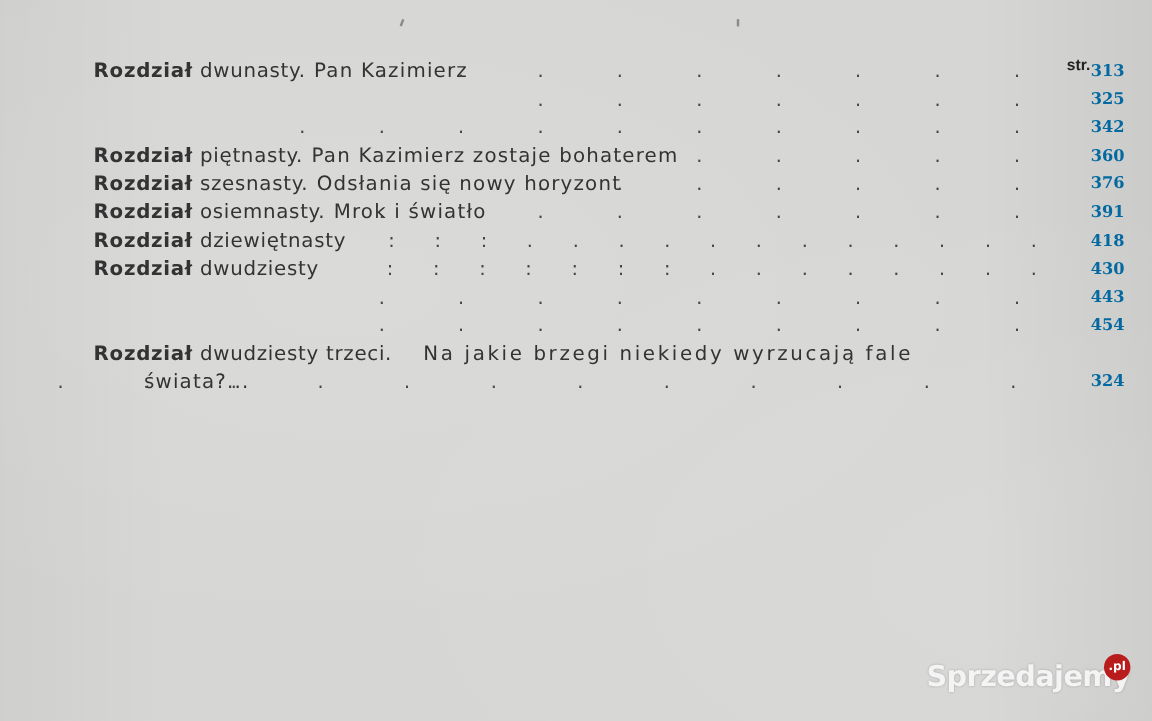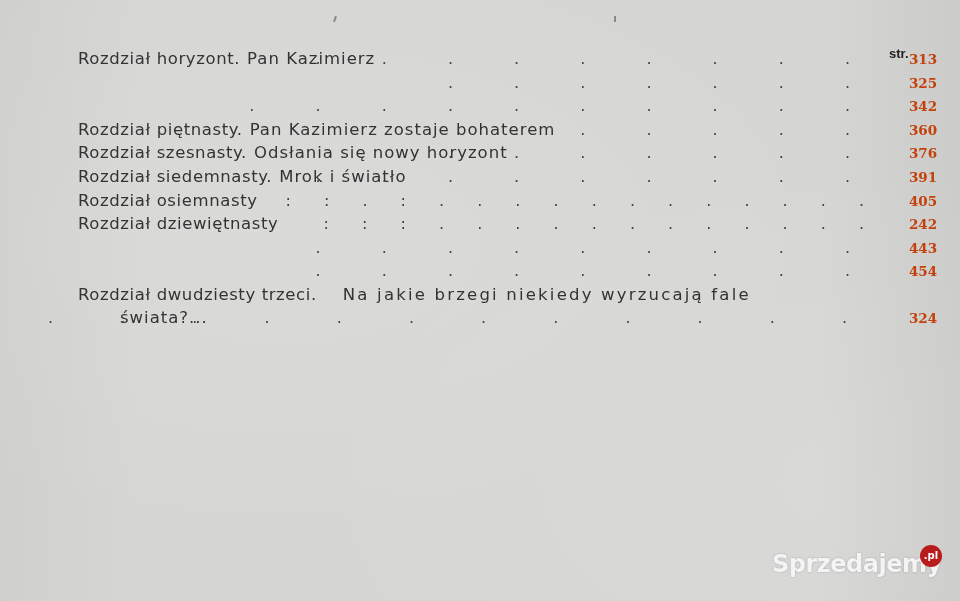--- a/index.html
+++ b/index.html
@@ -22,34 +22,34 @@
     font-family: Liberation Sans, sans-serif; font-weight: bold; font-size: 13px;
     color: #222;
   }
   .toc { position: absolute; left: 78px; top: 49px; width: 870px; }
   .row { position: relative; height: 23.6px; white-space: nowrap; }
   .row.tall { height: 46px; }
   .lbl {
     position: absolute; left: 0; top: 0;
     font-size: 16.5px; letter-spacing: 0.6px; color: #333;
   }
-  .lbl .pre { font-weight: normal; }
+  .lbl .pre { font-weight: bold; }
   .lbl .title { margin-left: 7px; letter-spacing: 1px; }
   .cont {
     position: absolute; left: 42px; top: 23px;
     font-size: 16.5px; letter-spacing: 1px; color: #333;
   }
   .dots {
     position: absolute; top: 0; right: 70px;
     font-size: 16px; letter-spacing: 28px; color: #444;
   }
   .pg {
     position: absolute; right: 0; top: 2px; width: 50px; text-align: center;
     font-family: "DejaVu Serif", serif; font-weight: bold; font-size: 13.5px;
-    color: #c2410c;
+    color: #0369a1;
   }
   .row.tall .pg { top: 25px; }
   .row.tall .dots { top: 23px; }
   .watermark {
     position: absolute; left: 772px; top: 550px;
     font-family: "DejaVu Sans", sans-serif; font-weight: bold; font-size: 24px;
     color: #f4f4f4; letter-spacing: -0.5px;
     text-shadow: 0 0 2px rgba(0,0,0,0.25);
   }
   .wm-badge {
@@ -64,21 +64,21 @@
 <body>
 
 <div class="page">
   <div class="mark m1"></div>
   <div class="mark m2"></div>
 
   <div class="str-label">str.</div>
 
   <div class="toc">
     <div class="row">
-      <span class="lbl"><span class="pre">Rozdział</span> <span>horyzont.</span><span class="title">Pan Kazimierz</span></span>
+      <span class="lbl"><span class="pre">Rozdział</span> <span>dwunasty.</span><span class="title">Pan Kazimierz</span></span>
       <span class="dots">. . . . . . . . .</span>
       <span class="pg">313</span>
     </div>
     <div class="row">
       <span class="dots">. . . . . . .</span>
       <span class="pg">325</span>
     </div>
     <div class="row">
       <span class="dots">. . . . . . . . . .</span>
       <span class="pg">342</span>
@@ -87,33 +87,33 @@
       <span class="lbl"><span class="pre">Rozdział</span> <span>piętnasty.</span><span class="title">Pan Kazimierz zostaje bohaterem</span></span>
       <span class="dots">. . . . . .</span>
       <span class="pg">360</span>
     </div>
     <div class="row">
       <span class="lbl"><span class="pre">Rozdział</span> <span>szesnasty.</span><span class="title">Odsłania się nowy horyzont</span></span>
       <span class="dots">. . . . . . .</span>
       <span class="pg">376</span>
     </div>
     <div class="row">
-      <span class="lbl"><span class="pre">Rozdział</span> <span>siedemnasty.</span><span class="title">Mrok i światło</span></span>
+      <span class="lbl"><span class="pre">Rozdział</span> <span>osiemnasty.</span><span class="title">Mrok i światło</span></span>
       <span class="dots">. . . . . . . . .</span>
       <span class="pg">391</span>
     </div>
     <div class="row">
-      <span class="lbl"><span class="pre">Rozdział</span> <span>osiemnasty</span><span class="title"></span></span>
-      <span class="dots" style="letter-spacing:14px">: : . : . . . . . . . . . . . .</span>
-      <span class="pg">405</span>
+      <span class="lbl"><span class="pre">Rozdział</span> <span>dziewiętnasty</span><span class="title"></span></span>
+      <span class="dots" style="letter-spacing:14px">: : : . . . . . . . . . . . .</span>
+      <span class="pg">418</span>
     </div>
     <div class="row">
-      <span class="lbl"><span class="pre">Rozdział</span> <span>dziewiętnasty</span><span class="title"></span></span>
-      <span class="dots" style="letter-spacing:14px">: : : . . . . . . . . . . . .</span>
-      <span class="pg">242</span>
+      <span class="lbl"><span class="pre">Rozdział</span> <span>dwudziesty</span><span class="title"></span></span>
+      <span class="dots" style="letter-spacing:14px">: : : : : : : . . . . . . . .</span>
+      <span class="pg">430</span>
     </div>
     <div class="row">
       <span class="dots">. . . . . . . . .</span>
       <span class="pg">443</span>
     </div>
     <div class="row">
       <span class="dots">. . . . . . . . .</span>
       <span class="pg">454</span>
     </div>
     <div class="row tall">

